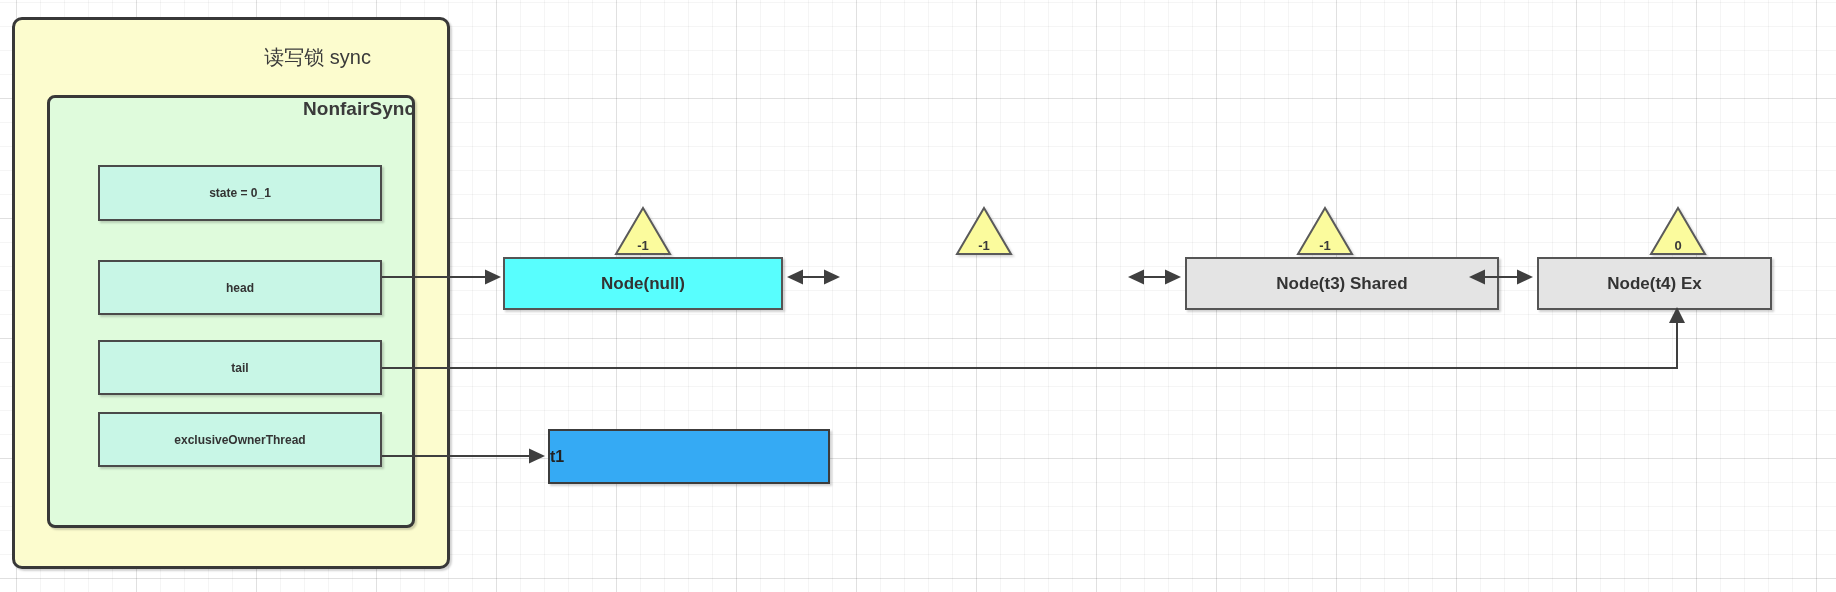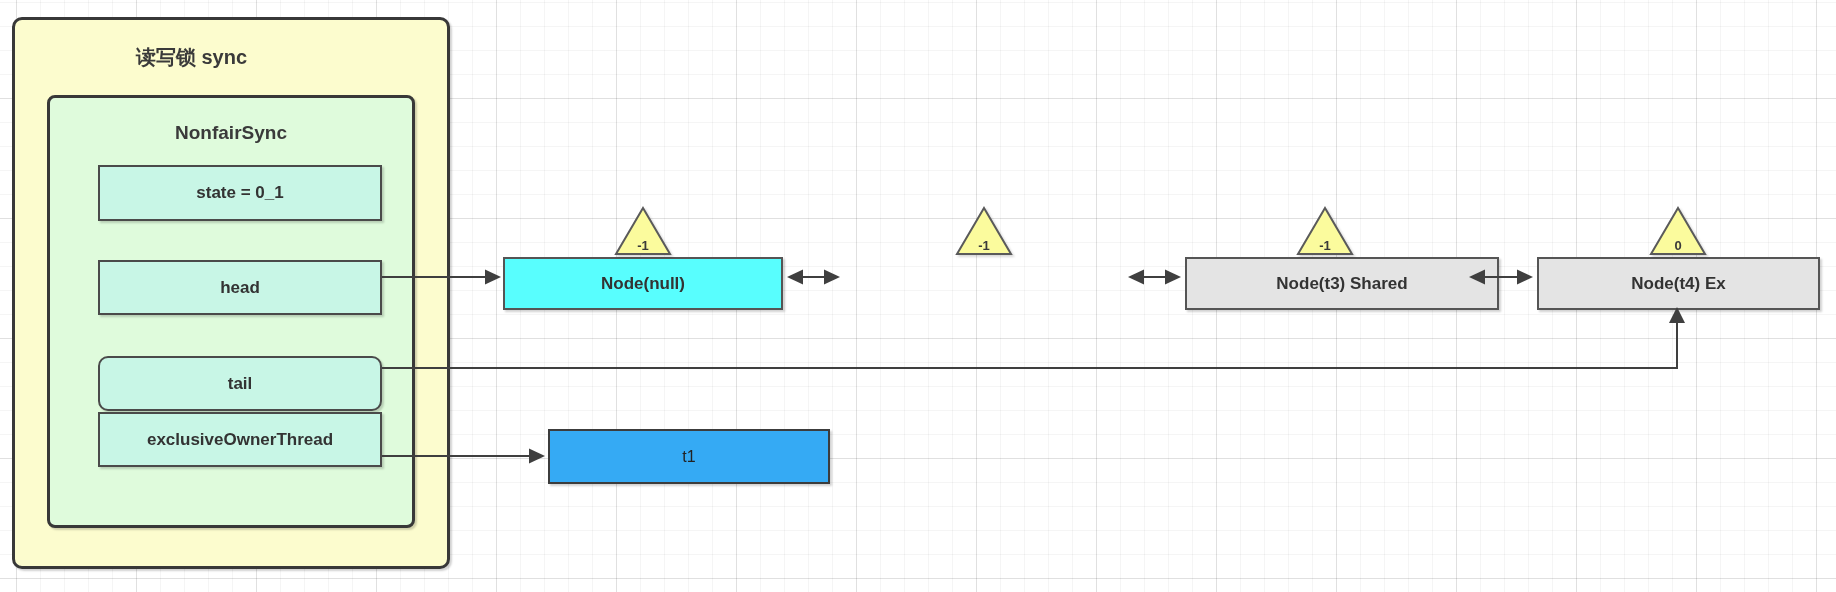--- a/index.html
+++ b/index.html
@@ -10,37 +10,37 @@
       linear-gradient(to bottom, rgba(0,0,0,0.085) 1px, transparent 1px),
       linear-gradient(to right, rgba(0,0,0,0.038) 1px, transparent 1px),
       linear-gradient(to bottom, rgba(0,0,0,0.038) 1px, transparent 1px);
     background-size:120px 120px,120px 120px,24px 24px,24px 24px;
     background-position:16px 98px,16px 98px,16px 2px,16px 2px;
     font-family:"Liberation Sans", sans-serif;
     color:#2e2e2e;
   }
   .shape{position:absolute;box-sizing:border-box;box-shadow:2px 2px 2px rgba(0,0,0,0.18);}
   .outer-box{left:12px;top:17px;width:438px;height:552px;background:#fcfcce;border:3px solid #383838;border-radius:10px;}
-  .outer-title{position:absolute;left:12px;top:44px;width:359px;text-align:center;font-size:20px;font-weight:bold;color:#3a3a3a;}
+  .outer-title{position:absolute;left:12px;top:44px;width:359px;text-align:right;font-size:20px;font-weight:normal;color:#3a3a3a;}
   .inner-box{left:47px;top:95px;width:368px;height:433px;background:#dffbdc;border:3px solid #383838;border-radius:8px;}
-  .inner-title{position:absolute;left:47px;top:122px;width:368px;text-align:center;font-size:19px;font-weight:bold;color:#3a3a3a;}
+  .inner-title{position:absolute;left:47px;top:98px;width:368px;text-align:right;font-size:19px;font-weight:bold;color:#3a3a3a;}
   .field{left:98px;width:284px;height:55px;background:#c8f6e6;border:2px solid #4a4a4a;
-         display:flex;align-items:center;justify-content:center;font-size:17px;font-weight:bold;color:#333;}
+         display:flex;align-items:center;justify-content:center;font-size:12px;font-weight:bold;color:#333;}
   .f-state{top:165px;height:56px;}
   .f-head{top:260px;}
-  .f-tail{top:356px;border-radius:10px;}
+  .f-tail{top:340px;}
   .f-eot{top:412px;}
   .qnode{top:257px;height:53px;border:2px solid #555;background:#e4e4e4;
          display:flex;align-items:center;justify-content:center;font-size:17px;font-weight:bold;color:#333;}
   .n0{left:503px;width:280px;background:#58fefe;}
   .n1{left:844px;width:280px;}
   .n2{left:1185px;width:314px;}
-  .n3{left:1537px;width:283px;text-align:center;}
+  .n3{left:1537px;width:235px;text-align:center;}
   .thread-box{left:548px;top:429px;width:282px;height:55px;background:#35aaf4;border:2px solid #3c3c3c;
-         display:flex;align-items:center;justify-content:center;font-size:16px;font-weight:normal;color:#222;}
+         display:flex;align-items:center;font-size:16px;font-weight:bold;color:#222;}
   .tri{position:absolute;top:206px;width:58px;height:50px;overflow:visible;z-index:5;
        filter:drop-shadow(2px 2px 1px rgba(0,0,0,0.15));}
   .t0{left:614px;} .t1p{left:955px;} .t2p{left:1296px;} .t3p{left:1649px;}
   .tri polygon{fill:#fbfb9d;stroke:#5a5a5a;stroke-width:2;}
   .tri text{font-size:13px;font-weight:bold;fill:#3a3a3a;text-anchor:middle;
             font-family:"Liberation Sans", sans-serif;}
   .wires{position:absolute;left:0;top:0;width:1836px;height:592px;z-index:10;pointer-events:none;}
   .wires path{stroke:#3f3f3f;stroke-width:2;fill:none;}
   .wires polygon{fill:#3f3f3f;stroke:none;}
 </style>

